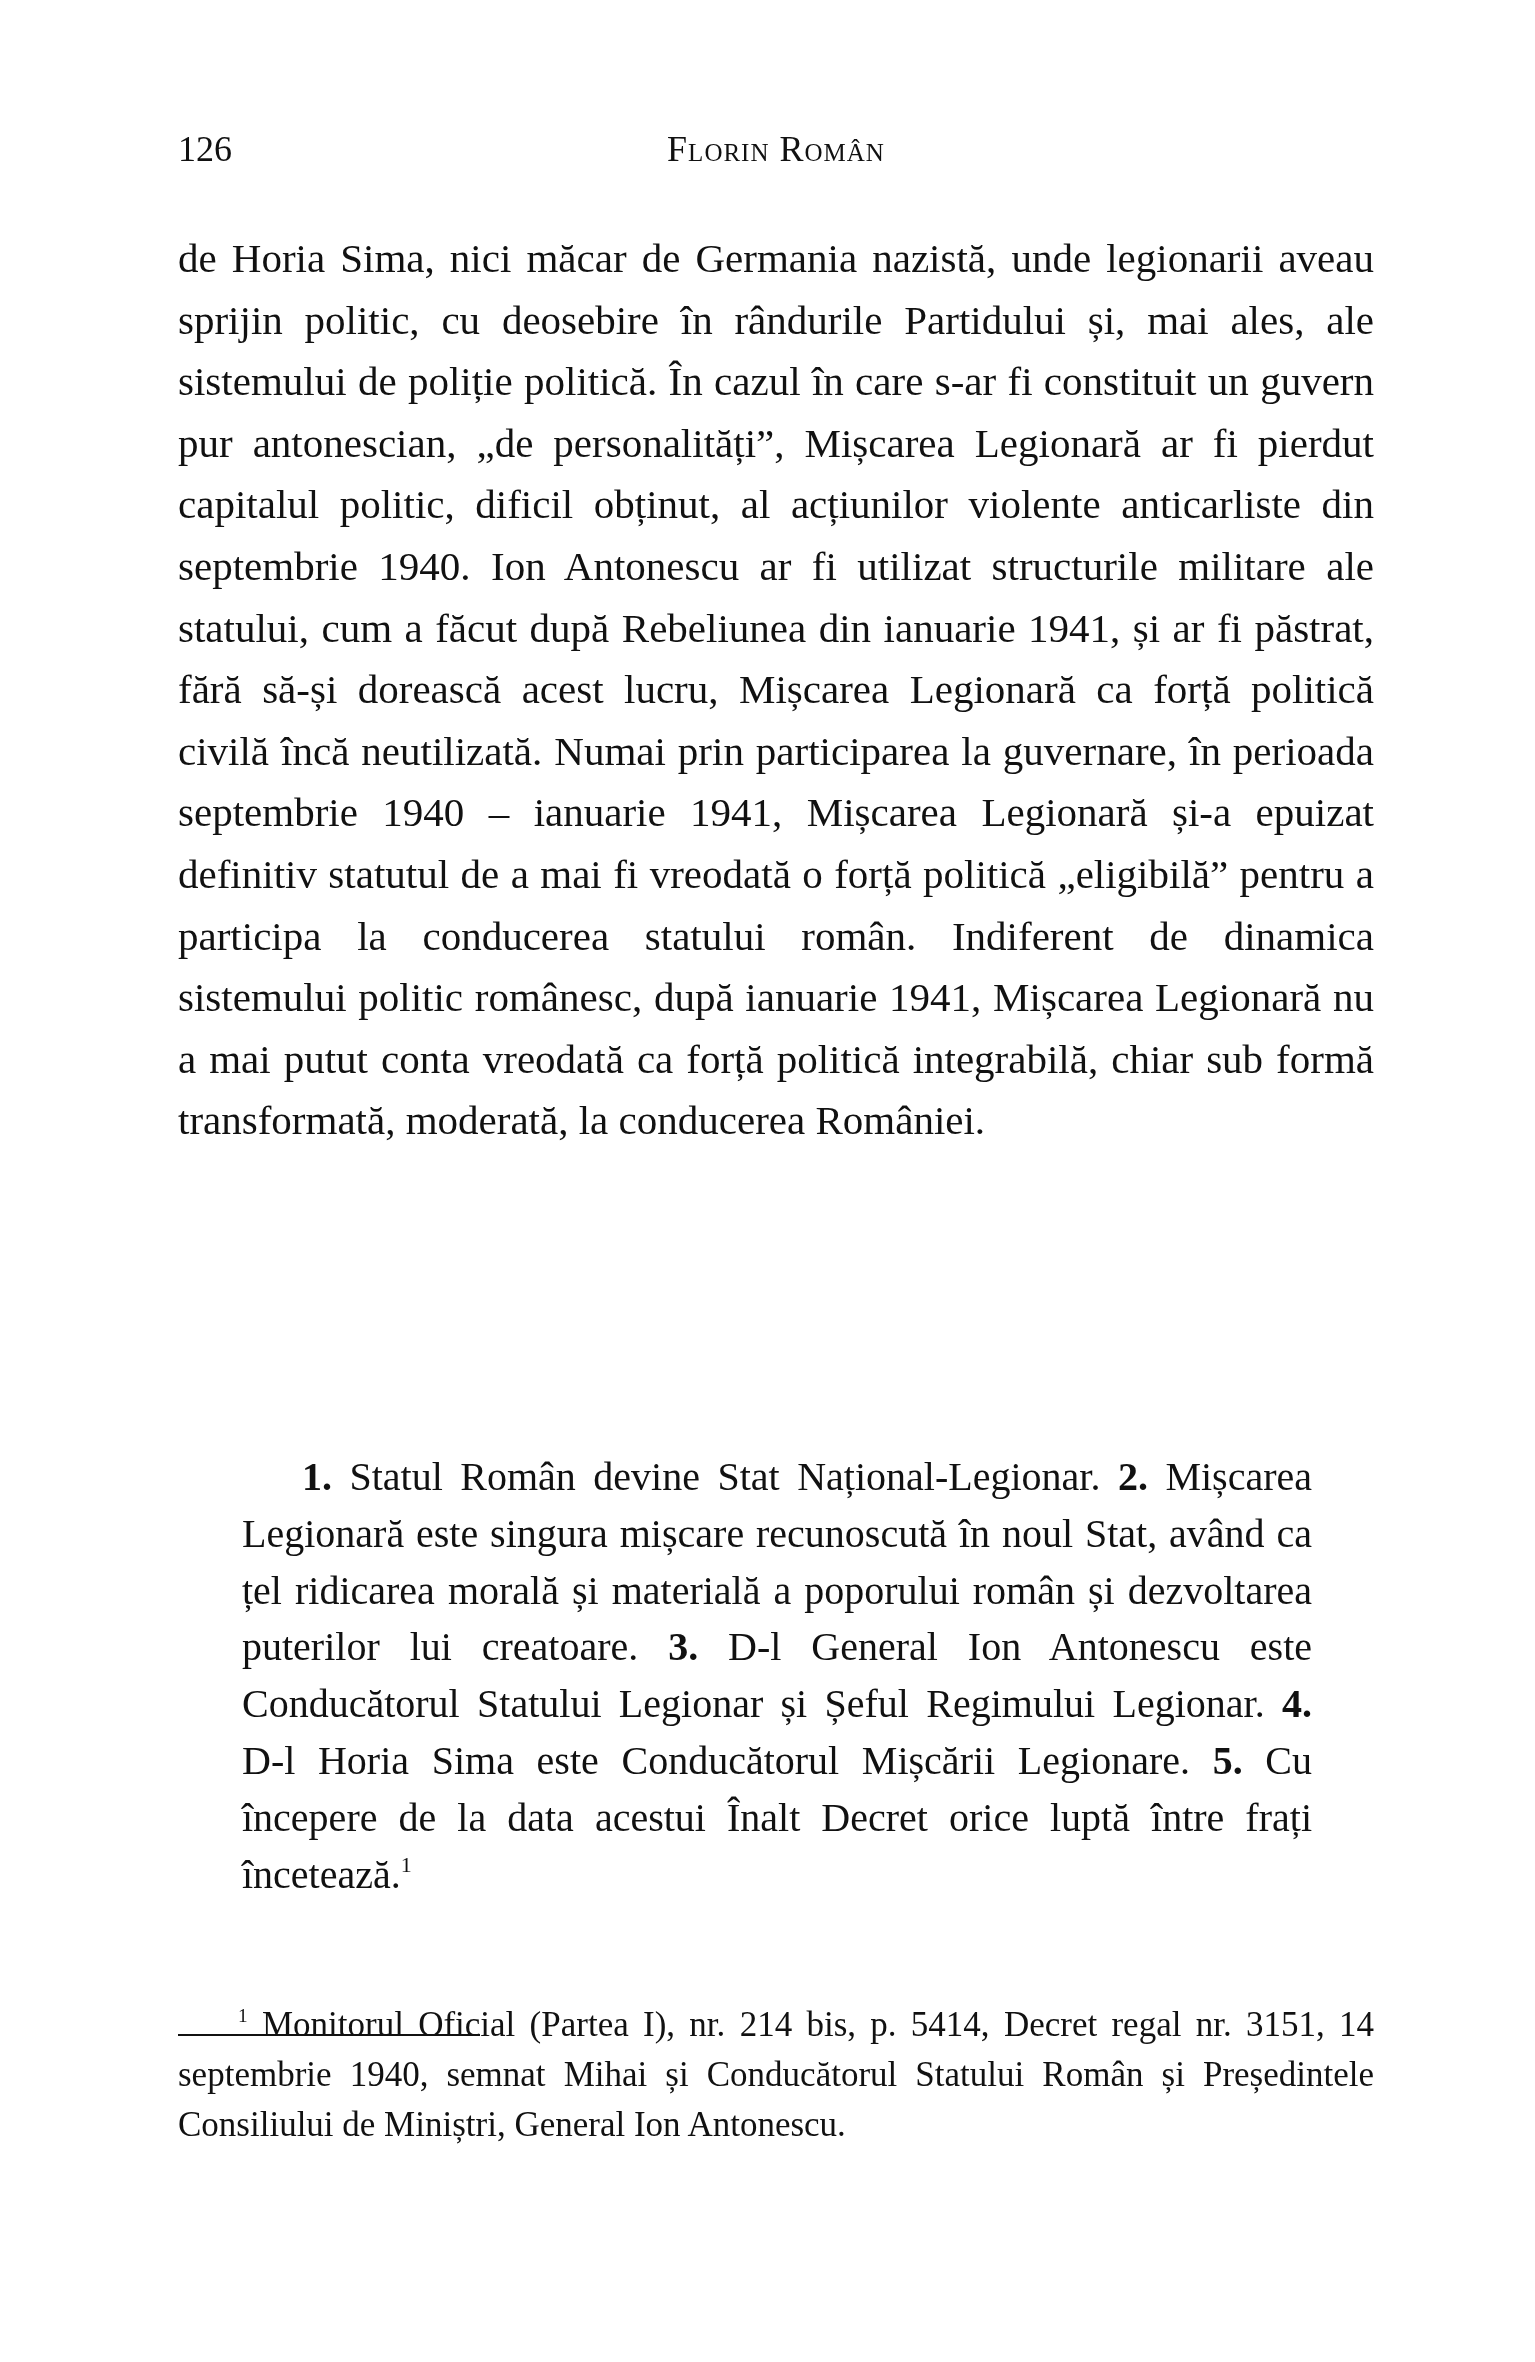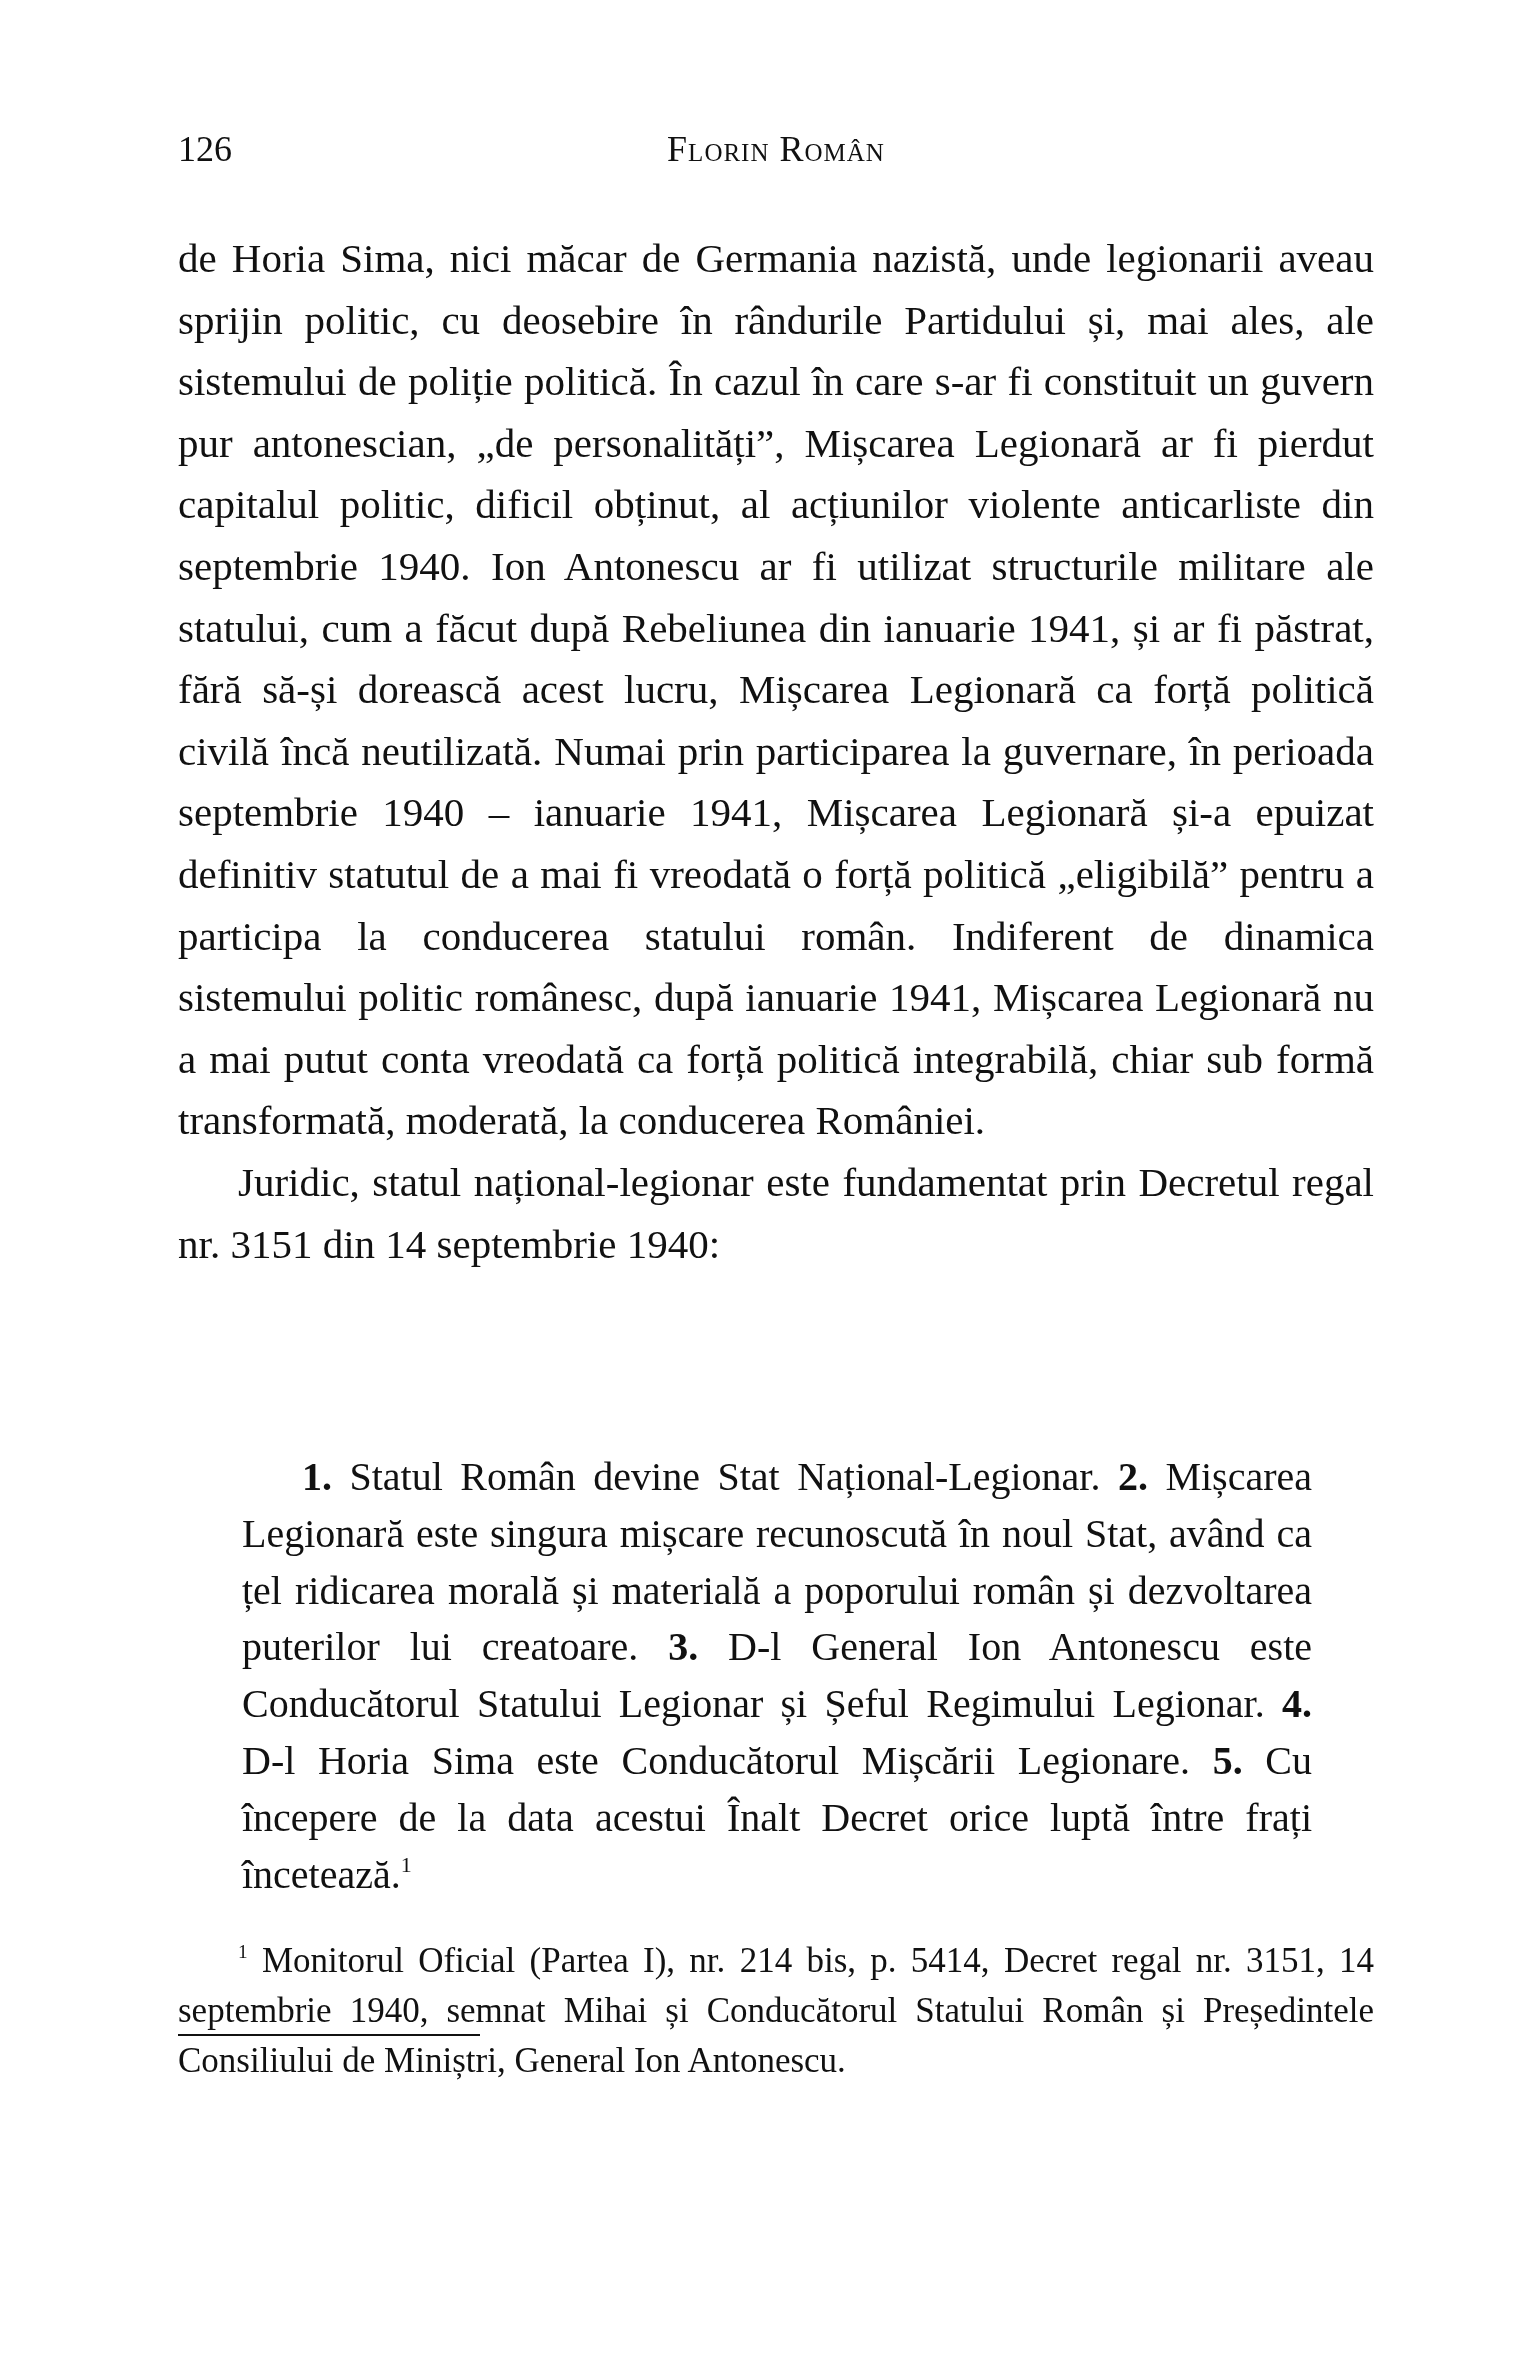--- a/index.html
+++ b/index.html
@@ -12,35 +12,34 @@
   .body-text { position: absolute; top: 228px; left: 178px; width: 1196px;
                font-size: 41px; line-height: 61.6px; text-align: justify; }
   .body-text p { margin: 0; }
   .body-text p.indent { text-indent: 60px; }
   .blockquote { position: absolute; top: 1445px; left: 238px; width: 1078px;
                 font-size: 40px; line-height: 56.8px; text-align: justify; }
   .blockquote p { margin: 4px; text-indent: 60px; }
   .blockquote b { font-weight: bold; }
   sup { font-size: 0.55em; vertical-align: 0.75em; line-height: 0; }
   .footnote-rule { position: absolute; top: 2034px; left: 178px; width: 302px; height: 2px; background: #111; }
-  .footnotes { position: absolute; top: 1936px; left: 178px; width: 1196px;
+  .footnotes { position: absolute; top: 2000px; left: 178px; width: 1196px;
                font-size: 35px; line-height: 50px; text-align: justify; }
   .footnotes p { margin: 0; text-indent: 60px; }
 </style>
 </head>
 <body>
 
 <div class="header">
   <span class="page-number">126</span>
   <span class="running-title">Florin Român</span>
 </div>
 
 <div class="body-text">
   <p>de Horia Sima, nici măcar de Germania nazistă, unde legionarii aveau sprijin politic, cu deosebire în rândurile Partidului și, mai ales, ale sistemului de poliție politică. În cazul în care s-ar fi constituit un guvern pur antonescian, „de personalități”, Mișcarea Legionară ar fi pierdut capitalul politic, dificil obținut, al acțiunilor violente anticarliste din septembrie 1940. Ion Antonescu ar fi utilizat structurile militare ale statului, cum a făcut după Rebeliunea din ianuarie 1941, și ar fi păstrat, fără să-și dorească acest lucru, Mișcarea Legionară ca forță politică civilă încă neutilizată. Numai prin participarea la guvernare, în perioada septembrie 1940 – ianuarie 1941, Mișcarea Legionară și-a epuizat definitiv statutul de a mai fi vreodată o forță politică „eligibilă” pentru a participa la conducerea statului român. Indiferent de dinamica sistemului politic românesc, după ianuarie 1941, Mișcarea Legionară nu a mai putut conta vreodată ca forță politică integrabilă, chiar sub formă transformată, moderată, la conducerea României.</p>
-  <p class="indent">Juridic, statul național-legionar este fundamentat prin Decretul regal nr. 3151 din 14 septembrie 1940:</p>
 </div>
 
 <div class="blockquote">
   <p><b>1.</b><span> Statul Român devine Stat Național-Legionar. </span><b>2.</b><span> Mișcarea Legionară este singura mișcare recunoscută în noul Stat, având ca țel ridicarea morală și materială a poporului român și dezvoltarea puterilor lui creatoare. </span><b>3.</b><span> D-l General Ion Antonescu este Conducătorul Statului Legionar și Șeful Regimului Legionar. </span><b>4.</b><span> D-l Horia Sima este Conducătorul Mișcării Legionare. </span><b>5.</b><span> Cu începere de la data acestui Înalt Decret orice luptă între frați încetează.</span><sup>1</sup></p>
 </div>
 
 <div class="footnote-rule"></div>
 
 <div class="footnotes">
   <p><sup>1</sup><span> Monitorul Oficial (Partea I), nr. 214 bis, p. 5414, Decret regal nr. 3151, 14 septembrie 1940, semnat Mihai și Conducătorul Statului Român și Președintele Consiliului de Miniștri, General Ion Antonescu.</span></p>

